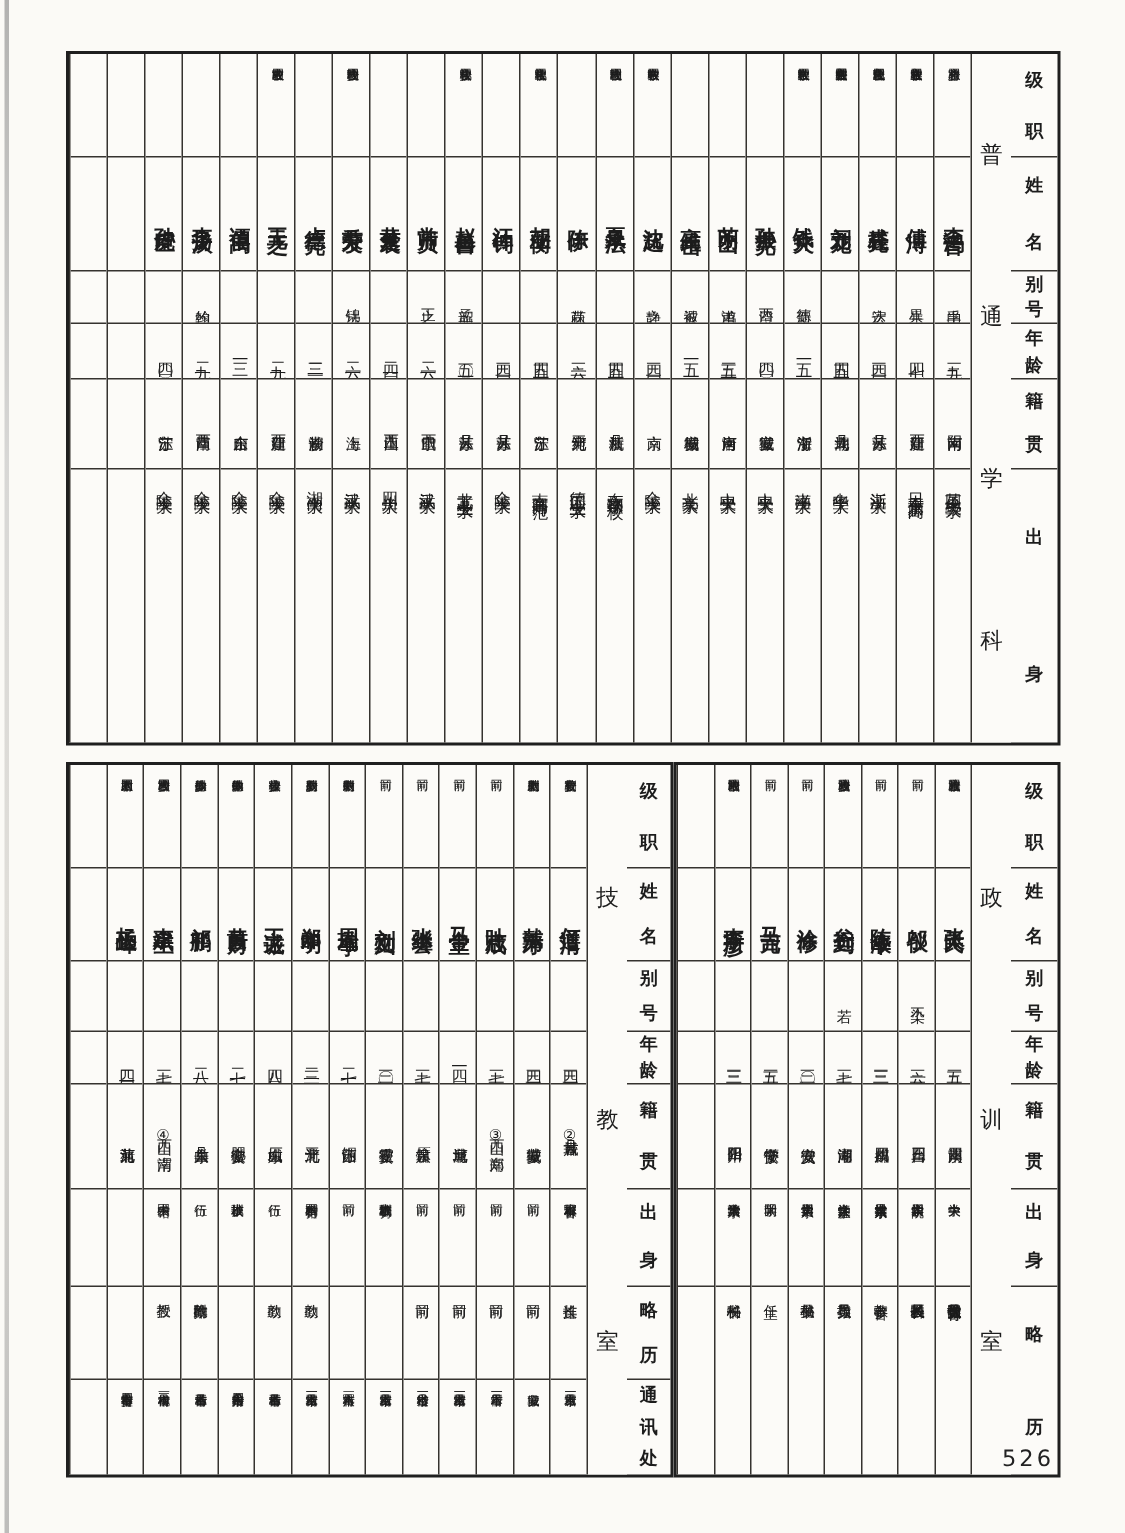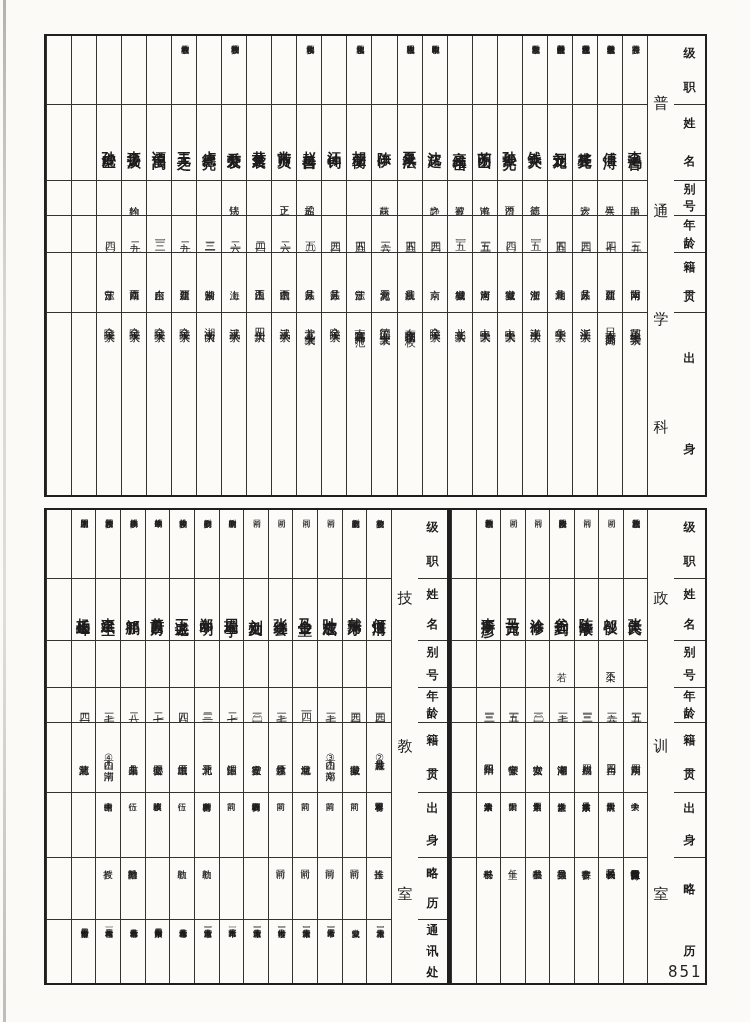--- a/index.html
+++ b/index.html
@@ -1199,13 +1199,13 @@
         <div class="cell c-history" style="height: 62px;">
           <span class="vtext"></span>
         </div>
         <div class="cell c-address" style="height: 64px;">
           <span class="vtext"></span>
         </div>
       </div>
     </div>
 </div>
 
-<div class="page-number">851</div>
+<div class="page-number">526</div>
 
 </body></html>

